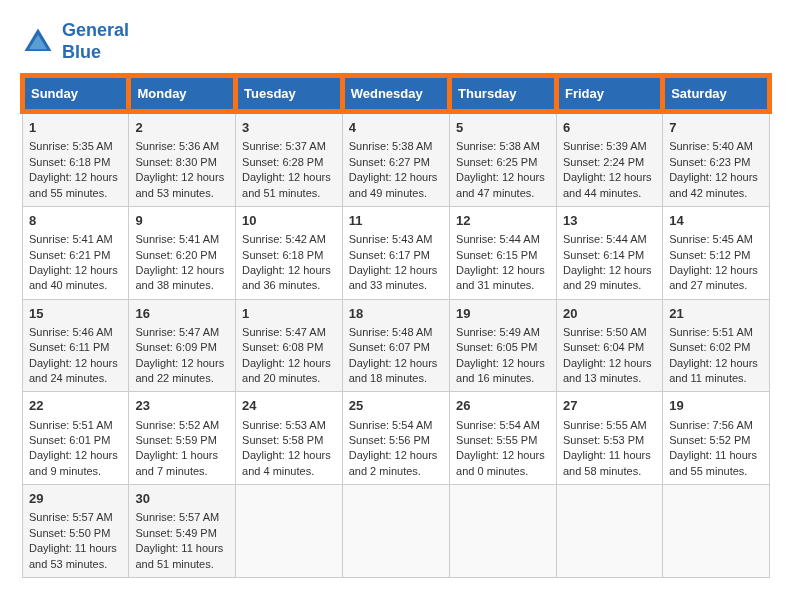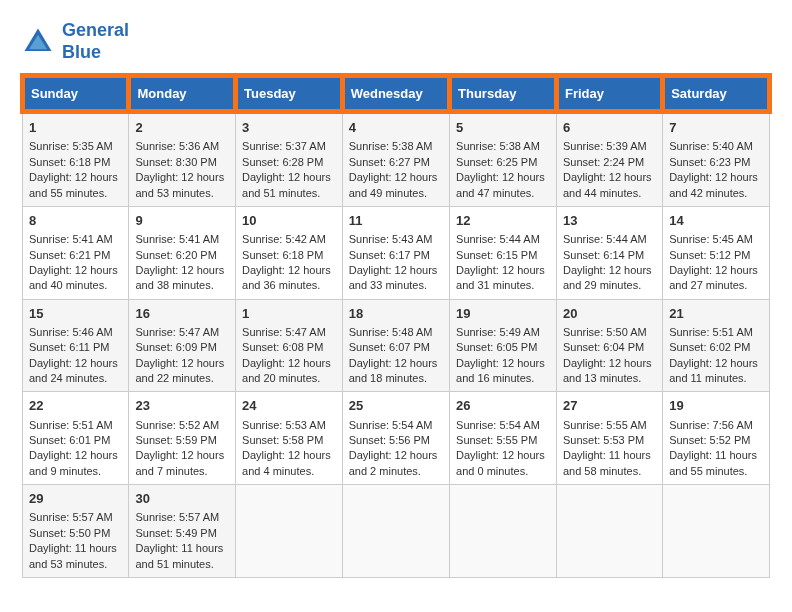--- a/index.html
+++ b/index.html
@@ -140,21 +140,21 @@
         <td><span class="day-number">15</span><span>Sunrise: 5:46 AM</span><br><span>Sunset: 6:11 PM</span><br><span>Daylight: 12 hours and 24 minutes.</span></td>
         <td><span class="day-number">16</span><span>Sunrise: 5:47 AM</span><br><span>Sunset: 6:09 PM</span><br><span>Daylight: 12 hours and 22 minutes.</span></td>
         <td><span class="day-number">1</span><span>Sunrise: 5:47 AM</span><br><span>Sunset: 6:08 PM</span><br><span>Daylight: 12 hours and 20 minutes.</span></td>
         <td><span class="day-number">18</span><span>Sunrise: 5:48 AM</span><br><span>Sunset: 6:07 PM</span><br><span>Daylight: 12 hours and 18 minutes.</span></td>
         <td><span class="day-number">19</span><span>Sunrise: 5:49 AM</span><br><span>Sunset: 6:05 PM</span><br><span>Daylight: 12 hours and 16 minutes.</span></td>
         <td><span class="day-number">20</span><span>Sunrise: 5:50 AM</span><br><span>Sunset: 6:04 PM</span><br><span>Daylight: 12 hours and 13 minutes.</span></td>
         <td><span class="day-number">21</span><span>Sunrise: 5:51 AM</span><br><span>Sunset: 6:02 PM</span><br><span>Daylight: 12 hours and 11 minutes.</span></td>
       </tr>
       <tr>
         <td><span class="day-number">22</span><span>Sunrise: 5:51 AM</span><br><span>Sunset: 6:01 PM</span><br><span>Daylight: 12 hours and 9 minutes.</span></td>
-        <td><span class="day-number">23</span><span>Sunrise: 5:52 AM</span><br><span>Sunset: 5:59 PM</span><br><span>Daylight: 12 hours and 7 minutes.</span></td>
+        <td><span class="day-number">23</span><span>Sunrise: 5:52 AM</span><br><span>Sunset: 5:59 PM</span><br><span>Daylight: 1 hours and 7 minutes.</span></td>
         <td><span class="day-number">24</span><span>Sunrise: 5:53 AM</span><br><span>Sunset: 5:58 PM</span><br><span>Daylight: 12 hours and 4 minutes.</span></td>
         <td><span class="day-number">25</span><span>Sunrise: 5:54 AM</span><br><span>Sunset: 5:56 PM</span><br><span>Daylight: 12 hours and 2 minutes.</span></td>
         <td><span class="day-number">26</span><span>Sunrise: 5:54 AM</span><br><span>Sunset: 5:55 PM</span><br><span>Daylight: 12 hours and 0 minutes.</span></td>
         <td><span class="day-number">27</span><span>Sunrise: 5:55 AM</span><br><span>Sunset: 5:53 PM</span><br><span>Daylight: 11 hours and 58 minutes.</span></td>
         <td><span class="day-number">19</span><span>Sunrise: 7:56 AM</span><br><span>Sunset: 5:52 PM</span><br><span>Daylight: 11 hours and 55 minutes.</span></td>
       </tr>
       <tr>
         <td><span class="day-number">29</span><span>Sunrise: 5:57 AM</span><br><span>Sunset: 5:50 PM</span><br><span>Daylight: 11 hours and 53 minutes.</span></td>
         <td><span class="day-number">30</span><span>Sunrise: 5:57 AM</span><br><span>Sunset: 5:49 PM</span><br><span>Daylight: 11 hours and 51 minutes.</span></td>
         <td class="empty-cell"></td>

